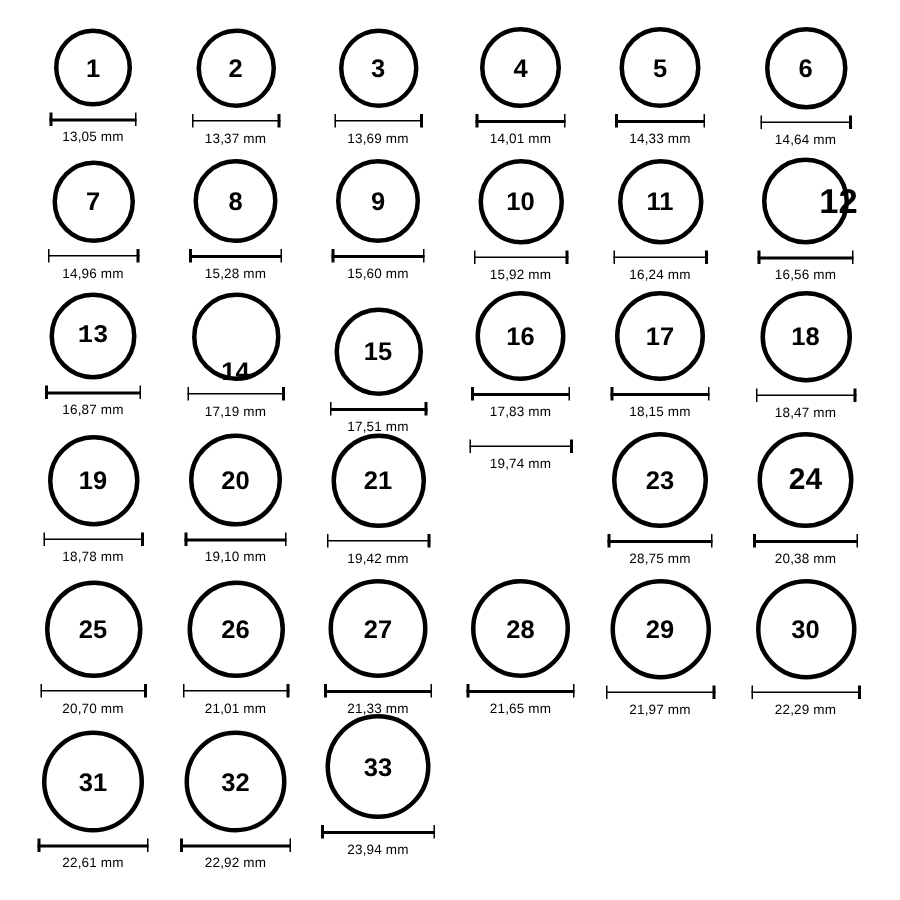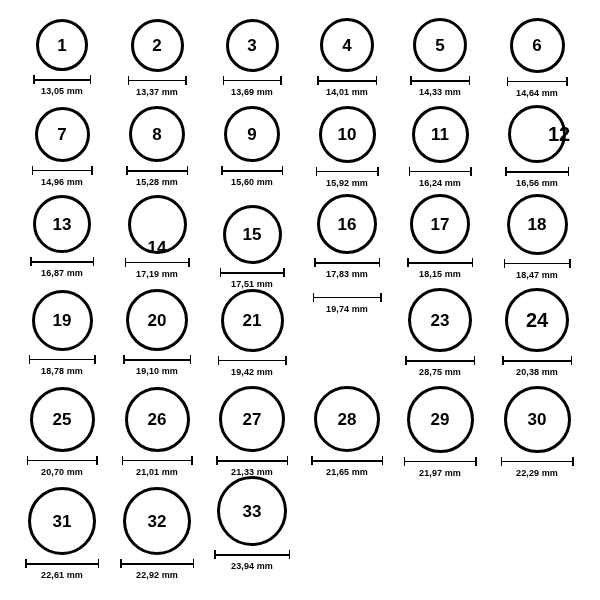--- a/index.html
+++ b/index.html
@@ -63,21 +63,21 @@
     position: absolute;
     top: 0;
     width: 1.5px;
     height: 9px;
     background: #000000;
   }
   .measure .tick.left { left: 0; }
   .measure .tick.right { right: 0; }
   .mm-label {
     font-size: 9px;
-    font-weight: bold;
+    font-weight: normal;
     letter-spacing: 0.1px;
     margin-top: 2px;
     white-space: nowrap;
     color: #000000;
   }
 </style>
 </head>
 <body>
 
 <div id="chart">
@@ -220,34 +220,34 @@
       <div class="measure" style="width: 63px;">
         <div class="bar"></div>
         <div class="tick left"></div>
         <div class="tick right"></div>
       </div>
       <div class="mm-label">16,24 mm</div>
     </div>
     <div class="ring-cell" style="left: 489px; top: 105px;">
       <div class="circle-wrap">
         <div class="circle" style="width: 58px; height: 58px;">
-          <span class="size-label" style="font-size: 20px; margin-left: 44px;">12</span>
+          <span class="size-label" style="font-size: 23px; margin-left: 44px;">12</span>
         </div>
       </div>
       <div class="measure" style="width: 64px;">
         <div class="bar"></div>
         <div class="tick left"></div>
         <div class="tick right"></div>
       </div>
       <div class="mm-label">16,56 mm</div>
     </div>
     <div class="ring-cell" style="left: 14px; top: 195px;">
       <div class="circle-wrap">
         <div class="circle" style="width: 58px; height: 58px;">
-          <span class="size-label" style="font-size: 17px;">13</span>
+          <span class="size-label" style="font-size: 17px; font-family: Liberation Mono, monospace;">13</span>
         </div>
       </div>
       <div class="measure" style="width: 64px;">
         <div class="bar"></div>
         <div class="tick left"></div>
         <div class="tick right"></div>
       </div>
       <div class="mm-label">16,87 mm</div>
     </div>
     <div class="ring-cell" style="left: 109px; top: 194.5px;">

